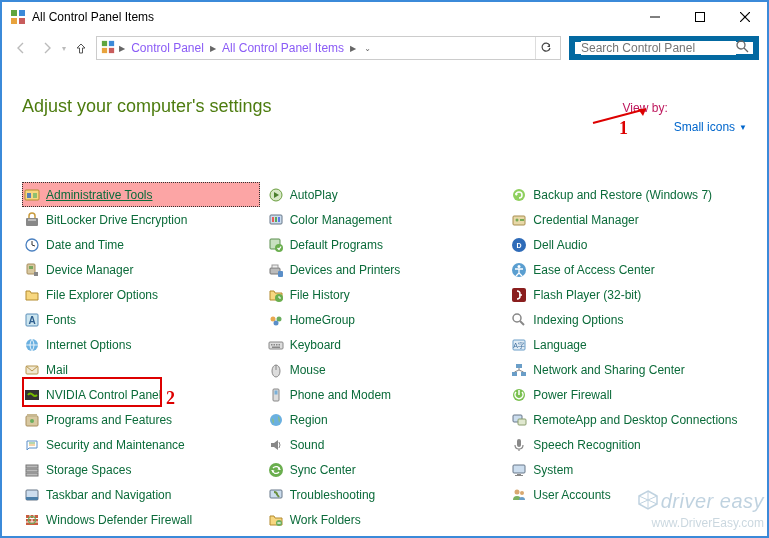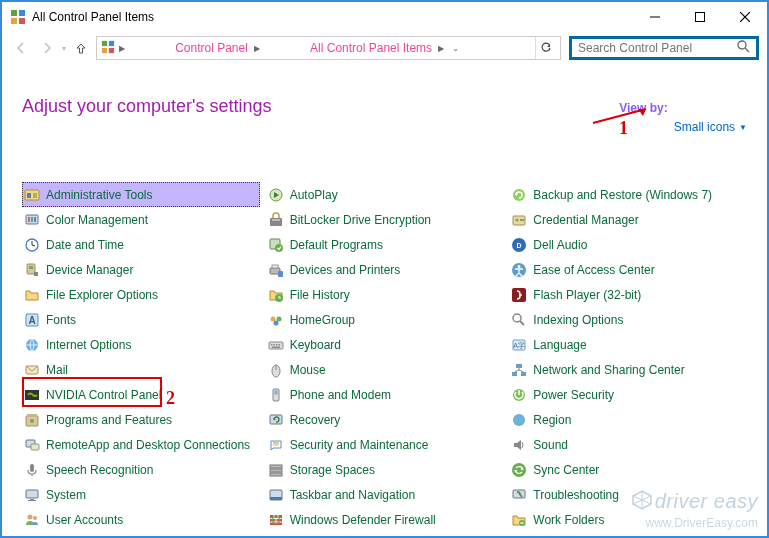--- a/index.html
+++ b/index.html
@@ -10,50 +10,50 @@
 .titlebar .app-icon { width: 16px; height: 16px; margin-right: 6px; display: inline-block; }
 .titlebar .title { font-size: 12px; color: #000; }
 .titlebar .win-controls { margin-left: auto; display: flex; }
 .titlebar .win-controls div { width: 45px; height: 30px; display: flex; align-items: center; justify-content: center; font-size: 10px; color: #000; }
 
 
 .navbar { height: 32px; display: flex; align-items: center; padding: 0 8px; gap: 4px; }
 .nav-arrow { width: 22px; height: 22px; display: flex; align-items: center; justify-content: center; color: #888; border-radius: 2px; }
 .nav-up { width: 22px; height: 22px; display: flex; align-items: center; justify-content: center; color: #333; }
 .address { flex: 1; height: 24px; border: 1px solid #ccc; display: flex; align-items: center; padding: 0 4px; gap: 4px; font-size: 12px; }
-.address .crumb { color: #ec4899; padding: 0 2px; margin-left: 44px; }
+.address .crumb { color: #8b5cf6; padding: 0 2px; }
 .address .sep { color: #666; font-size: 8px; }
 .address .refresh { margin-left: auto; color: #444; padding: 0 4px; border-left: 1px solid #ddd; height: 100%; display:flex; align-items:center;}
 .address .drop { color:#666; font-size:8px; padding:0 4px;}
-.search { width: 190px; height: 24px; border: 3px solid #0369a1; display: flex; align-items: center; padding: 0 6px; margin-left: 4px; }
+.search { width: 190px; height: 24px; border: 6px solid #0369a1; display: flex; align-items: center; padding: 0 6px; margin-left: 4px; }
 .search input { border: none; outline: none; flex: 1; font-size: 12px; color: #555; }
 .search .sicon { color: #555; font-size: 12px; }
 
 
 .header-row { padding: 18px 20px 6px 20px; display: flex; align-items: baseline; }
-.header-row .hdr { color: #a21caf; font-size: 18px; font-weight: 400; }
+.header-row .hdr { color: #4d7c0f; font-size: 18px; font-weight: 400; }
 .header-row .viewby-wrap { margin-left: auto; font-size: 12px; display: flex; align-items: center; gap: 6px; }
-.header-row .viewby-label { color: #8b5cf6; font-weight: bold; }
+.header-row .viewby-label { color: #be185d; }
 .header-row .viewby-value { color: #0066cc; display: flex; align-items: center; gap: 4px; margin-top: 38px; }
 .header-row .viewby-value .tri { font-size: 8px; }
 
 
 .items { padding: 42px 20px 10px 20px; display: grid; grid-template-columns: repeat(3, 1fr); column-gap: 6px; row-gap: 0; }
 .item { display: flex; align-items: center; gap: 6px; height: 25px; padding: 0 2px; font-size: 12px; color: #0b6b3a; cursor: default; white-space: nowrap; overflow: hidden; }
-.item.selected { background: #c4b5fd; outline: 1px dotted #333; outline-offset: -1px; }
+.item.selected { background: #fca5a5; outline: 1px dotted #333; outline-offset: -1px; text-decoration: underline; }
 .item .ico { width: 16px; height: 16px; flex-shrink: 0; }
 
 
 .anno-arrow1 { position: absolute; left: 586px; top: 104px; pointer-events: none; }
 .anno-1 { position: absolute; left: 617px; top: 116px; color: #d00; font-size: 18px; font-weight: bold; font-family: "Times New Roman", serif; pointer-events: none; }
 .anno-box { position: absolute; left: 20px; top: 375px; width: 140px; height: 30px; border: 2px solid #d00; pointer-events: none; }
 .anno-2 { position: absolute; left: 164px; top: 386px; color: #d00; font-size: 18px; font-weight: bold; font-family: "Times New Roman", serif; pointer-events: none; }
 
 
-.watermark { position: absolute; right: 9px; bottom: 6px; text-align: right; opacity: 0.35; pointer-events: none; }
+.watermark { position: absolute; right: 3px; bottom: 6px; text-align: right; opacity: 0.35; pointer-events: none; }
 .watermark .wm1 { font-size: 20px; font-style: italic; color: #4a7fa6; font-weight: 300; letter-spacing: 0.5px; }
 .watermark .wm2 { font-size: 12px; color: #6a8fa6; }
 .watermark .wicon { display:inline-block; vertical-align: middle; margin-right:2px;}
 </style>
 </head>
 <body>
 
 <div class="titlebar">
   <span class="app-icon">
     <svg viewBox="0 0 16 16" width="16" height="16">
@@ -160,34 +160,34 @@
   <div class="item">
       <span class="ico"><svg viewBox="0 0 16 16">
           <circle cx="8" cy="8" r="6" fill="#8fd05e"></circle>
           <path d="M5 8 A3 3 0 1 1 8 11" fill="none" stroke="#fff" stroke-width="1.5"></path>
           <path d="M4 6 L5 9 L7 7 Z" fill="#fff"></path>
         </svg></span>
       <span>Backup and Restore (Windows 7)</span>
     </div>
   <div class="item">
       <span class="ico"><svg viewBox="0 0 16 16">
+          <rect x="2" y="6" width="12" height="8" rx="1" fill="#888"></rect>
+          <rect x="4" y="7" width="8" height="2" fill="#bbb"></rect>
+          <path d="M5 6 L5 4 A3 3 0 0 1 11 4 L11 6" fill="none" stroke="#c89b3e" stroke-width="1.5"></path>
+        </svg></span>
+      <span>BitLocker Drive Encryption</span>
+    </div>
+  <div class="item">
+      <span class="ico"><svg viewBox="0 0 16 16">
           <rect x="2" y="3" width="12" height="9" rx="1" fill="#cde" stroke="#678"></rect>
           <rect x="4" y="5" width="2" height="5" fill="#e85c5c"></rect>
           <rect x="7" y="5" width="2" height="5" fill="#5ca85c"></rect>
           <rect x="10" y="5" width="2" height="5" fill="#5c7ce8"></rect>
         </svg></span>
       <span>Color Management</span>
-    </div>
-  <div class="item">
-      <span class="ico"><svg viewBox="0 0 16 16">
-          <rect x="2" y="6" width="12" height="8" rx="1" fill="#888"></rect>
-          <rect x="4" y="7" width="8" height="2" fill="#bbb"></rect>
-          <path d="M5 6 L5 4 A3 3 0 0 1 11 4 L11 6" fill="none" stroke="#c89b3e" stroke-width="1.5"></path>
-        </svg></span>
-      <span>BitLocker Drive Encryption</span>
     </div>
   <div class="item">
       <span class="ico"><svg viewBox="0 0 16 16">
           <rect x="2" y="4" width="12" height="9" rx="1" fill="#e8d8a8" stroke="#a88e4e"></rect>
           <circle cx="6" cy="8" r="1.5" fill="#7a5"></circle>
           <rect x="9" y="7" width="4" height="2" fill="#7a5"></rect>
         </svg></span>
       <span>Credential Manager</span>
     </div>
   <div class="item">
@@ -340,37 +340,29 @@
           <rect x="5" y="2" width="6" height="12" rx="1" fill="#ddd" stroke="#888"></rect>
           <rect x="6.5" y="3.5" width="3" height="4" fill="#7ab0d8"></rect>
         </svg></span>
       <span>Phone and Modem</span>
     </div>
   <div class="item">
       <span class="ico"><svg viewBox="0 0 16 16">
           <circle cx="8" cy="8" r="6" fill="#7ac050"></circle>
           <path d="M5 5 A4 4 0 1 0 11 5 M8 3 L8 8" stroke="#fff" stroke-width="1.5" fill="none"></path>
         </svg></span>
-      <span>Power Security</span>
+      <span>Power Firewall</span>
     </div>
   <div class="item">
       <span class="ico"><svg viewBox="0 0 16 16">
           <rect x="2" y="4" width="12" height="10" rx="1" fill="#d8c8a0" stroke="#a88e5e"></rect>
           <rect x="3" y="2" width="10" height="3" fill="#c8b890"></rect>
           <circle cx="8" cy="9" r="2" fill="#6aae5e"></circle>
         </svg></span>
       <span>Programs and Features</span>
-    </div>
-  <div class="item">
-      <span class="ico"><svg viewBox="0 0 16 16">
-          <rect x="2" y="3" width="12" height="9" rx="1" fill="#cde" stroke="#678"></rect>
-          <path d="M6 7.5 A2.5 2.5 0 1 1 8 10" fill="none" stroke="#4a7e3e" stroke-width="1.5"></path>
-          <path d="M5 6 L6 8.5 L8 7 Z" fill="#4a7e3e"></path>
-        </svg></span>
-      <span>Recovery</span>
     </div>
   <div class="item">
       <span class="ico"><svg viewBox="0 0 16 16">
           <circle cx="8" cy="8" r="6" fill="#6ab0e0"></circle>
           <path d="M4 6 Q7 8 5 12 M10 4 Q13 7 11 11" fill="#8fc070" stroke="none"></path>
         </svg></span>
       <span>Region</span>
     </div>
   <div class="item">
       <span class="ico"><svg viewBox="0 0 16 16">

